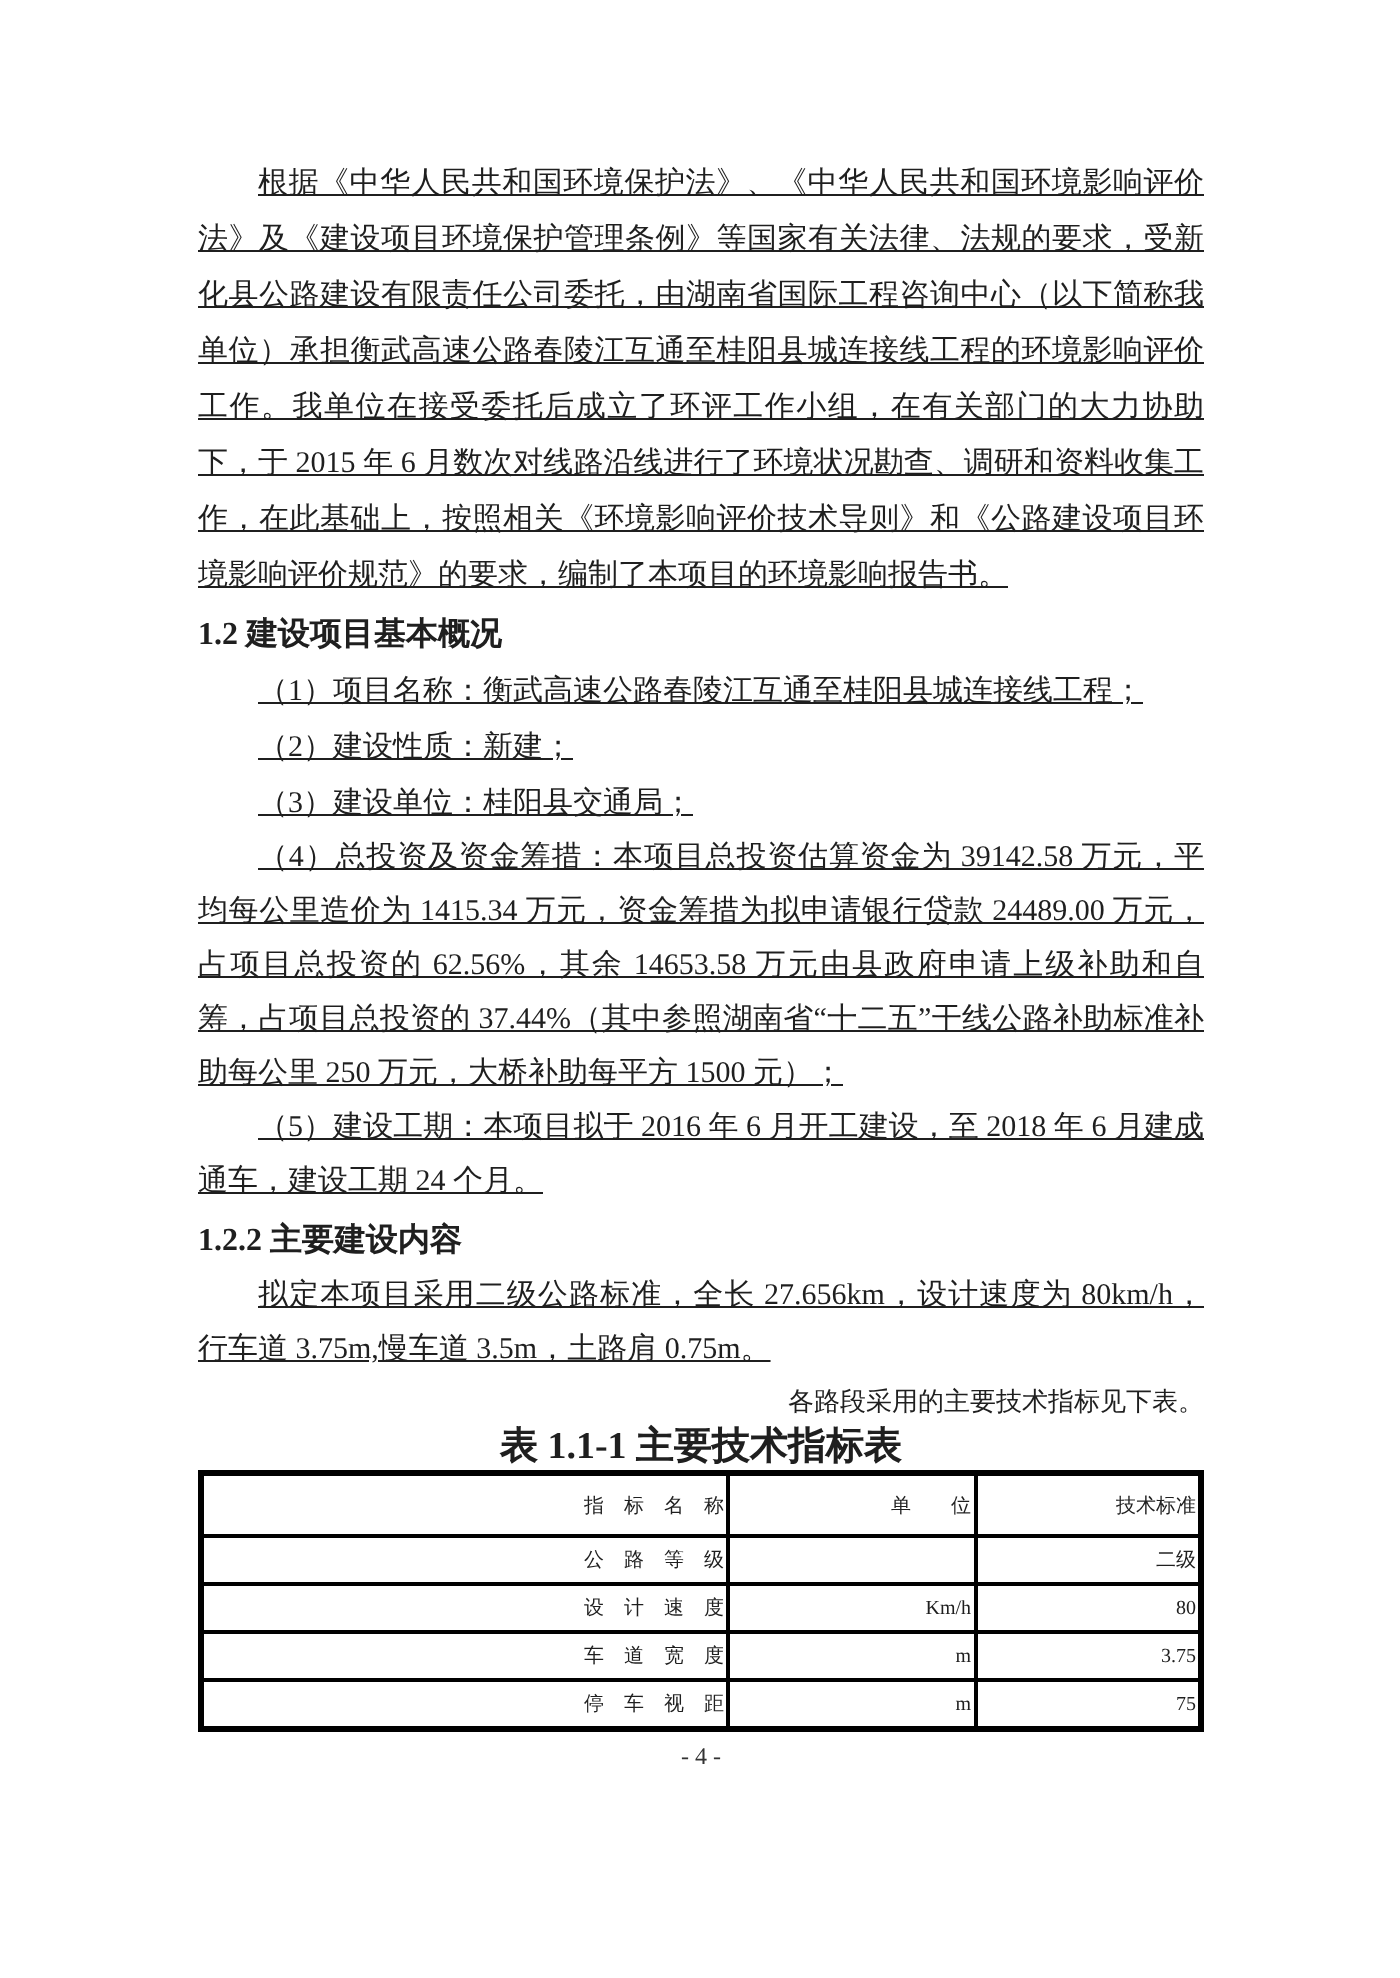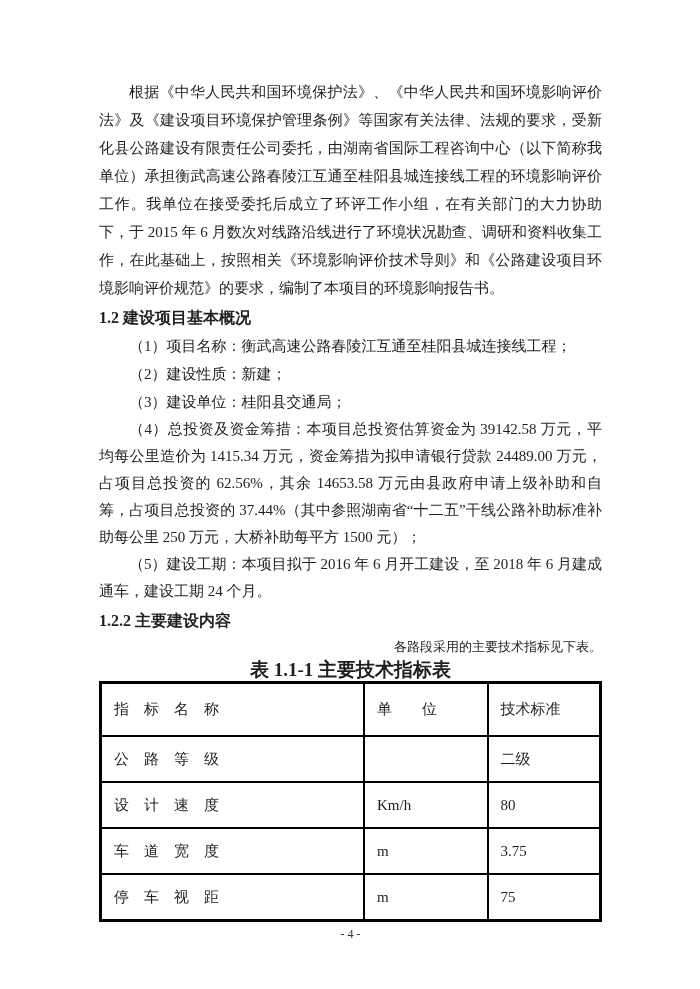--- a/index.html
+++ b/index.html
@@ -27,20 +27,21 @@
     font-size: 15px;
     line-height: 28px;
     text-align: justify;
     text-justify: inter-ideograph;
   }
   .tight {
     line-height: 27px;
   }
   .indent {
     text-indent: 2em;
+    text-decoration: underline;
   }
   .heading {
     font-size: 16px;
     font-weight: bold;
     line-height: 28px;
     margin: 0;
     margin-top: 2px;
     text-align: left;
   }
   .table-intro {
@@ -57,24 +58,24 @@
     text-align: center;
   }
   table.spec {
     width: 100%;
     border-collapse: collapse;
     border: 3px solid #000;
     table-layout: fixed;
   }
   table.spec td {
     border: 2px solid #000;
-    text-align: left;
+    text-align: right;
     vertical-align: middle;
-    font-size: 15px;
-    padding: 12px;
+    font-size: 10px;
+    padding: 1px;
   }
   table.spec tr.hdr td {
     height: 27px;
   }
   table.spec tr.row td {
     height: 20px;
   }
   .col-name { width: 52.7%; }
   .col-unit { width: 24.7%; }
   .col-std  { width: 22.6%; }
@@ -102,20 +103,21 @@
     <p class="body-para indent">（2）建设性质：新建；</p>
 
     <p class="body-para indent">（3）建设单位：桂阳县交通局；</p>
 
     <p class="body-para tight indent">（4）总投资及资金筹措：本项目总投资估算资金为 39142.58 万元，平均每公里造价为 1415.34 万元，资金筹措为拟申请银行贷款 24489.00 万元，占项目总投资的 62.56%，其余 14653.58 万元由县政府申请上级补助和自筹，占项目总投资的 37.44%（其中参照湖南省“十二五”干线公路补助标准补助每公里 250 万元，大桥补助每平方 1500 元）；</p>
 
     <p class="body-para tight indent">（5）建设工期：本项目拟于 2016 年 6 月开工建设，至 2018 年 6 月建成通车，建设工期 24 个月。</p>
 
     <div class="heading">1.2.2 主要建设内容</div>
 
+    <p class="body-para tight indent">拟定本项目采用二级公路标准，全长 27.656km，设计速度为 80km/h，行车道 3.75m,慢车道 3.5m，土路肩 0.75m。</p>
 
     <p class="table-intro">各路段采用的主要技术指标见下表。</p>
 
     <div class="caption">表 1.1-1 主要技术指标表</div>
 
     <table class="spec">
       <colgroup>
         <col class="col-name">
         <col class="col-unit">
         <col class="col-std">

